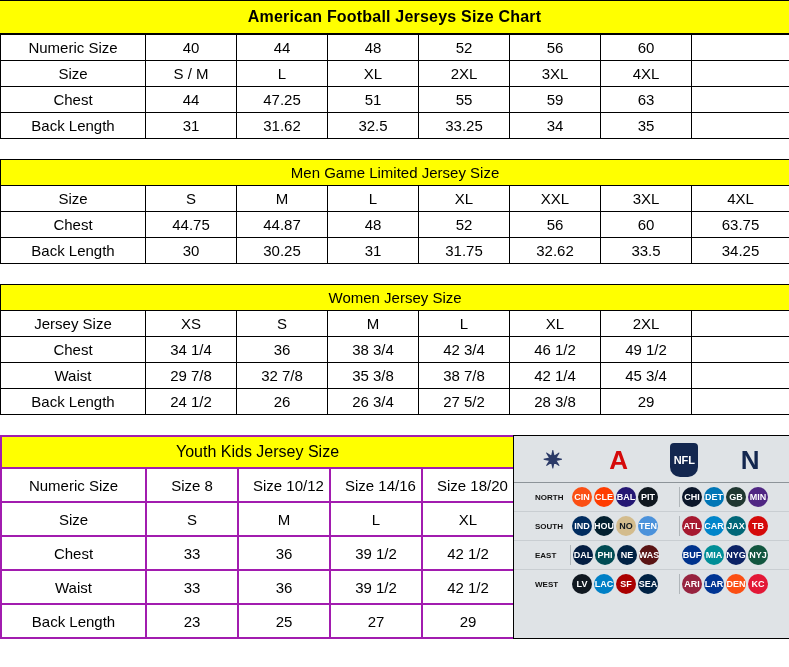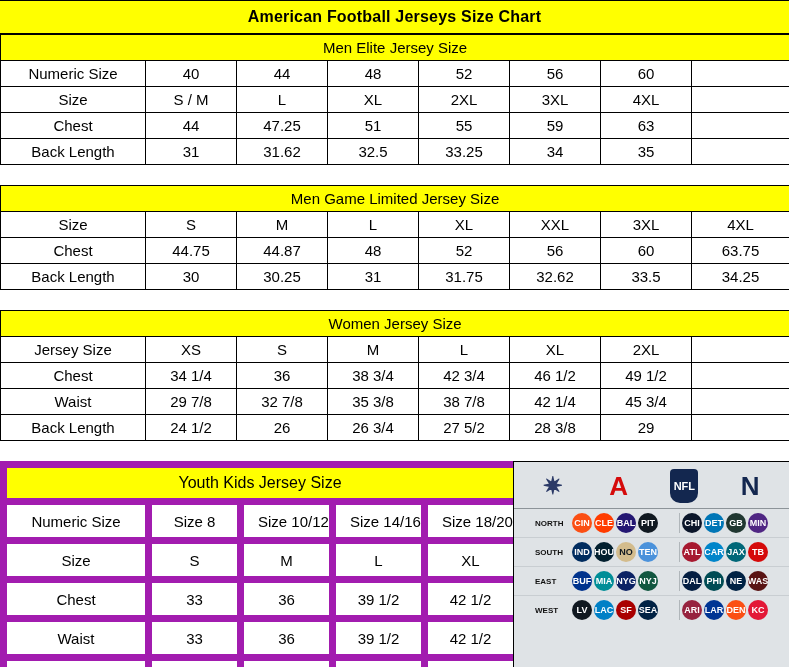--- a/index.html
+++ b/index.html
@@ -75,21 +75,21 @@
     border-right: none;
     box-sizing: border-box;
     position: relative;
   }
   table.youth {
     border-collapse: collapse;
     width: 513px;
     table-layout: fixed;
   }
   table.youth td {
-    border: 7px solid #a21caf;
+    border: 2px solid #a21caf;
     text-align: center;
     font-size: 15px;
     height: 32px;
     padding: 0 14px;
     overflow: hidden;
     white-space: nowrap;
   }
   table.youth td.section-head {
     background: #ffff00;
     font-size: 16px;
@@ -189,23 +189,20 @@
       <col style="width:145px">
         <col style="width:91px">
         <col style="width:91px">
         <col style="width:91px">
       <col style="width:91px">
         <col style="width:91px">
         <col style="width:91px">
         <col style="width:98px">
     </colgroup>
     <tbody>
-        <tr>
-      <td class="section-head" colspan="8">Men Elite Jersey Size</td>
-    </tr>
     <tr>
       <td class="rowlabel">Numeric Size</td>
       <td>40</td>
       <td>44</td>
       <td>48</td>
       <td>52</td>
       <td>56</td>
       <td>60</td>
       <td class="blank"></td>
     </tr>
@@ -445,31 +442,31 @@
           <div class="team-group right">
             <span class="team" style="background:#a71930">ATL</span>
             <span class="team" style="background:#0085ca">CAR</span>
             <span class="team" style="background:#006778">JAX</span>
             <span class="team" style="background:#d50a0a">TB</span>
           </div>
         </div>
 
         <div class="div-row">
           <div class="div-label">EAST</div>
+          <div class="team-group right">
+            <span class="team" style="background:#041e42">DAL</span>
+            <span class="team" style="background:#004c54">PHI</span>
+            <span class="team" style="background:#002244">NE</span>
+            <span class="team" style="background:#5a1414">WAS</span>
+          </div>
           <div class="team-group">
             <span class="team" style="background:#00338d">BUF</span>
             <span class="team" style="background:#008e97">MIA</span>
             <span class="team" style="background:#0b2265">NYG</span>
             <span class="team" style="background:#125740">NYJ</span>
-          </div>
-          <div class="team-group right">
-            <span class="team" style="background:#041e42">DAL</span>
-            <span class="team" style="background:#004c54">PHI</span>
-            <span class="team" style="background:#002244">NE</span>
-            <span class="team" style="background:#5a1414">WAS</span>
           </div>
         </div>
 
         <div class="div-row">
           <div class="div-label">WEST</div>
           <div class="team-group">
             <span class="team" style="background:#101820">LV</span>
             <span class="team" style="background:#0080c6">LAC</span>
             <span class="team" style="background:#aa0000">SF</span>
             <span class="team" style="background:#002244">SEA</span>

